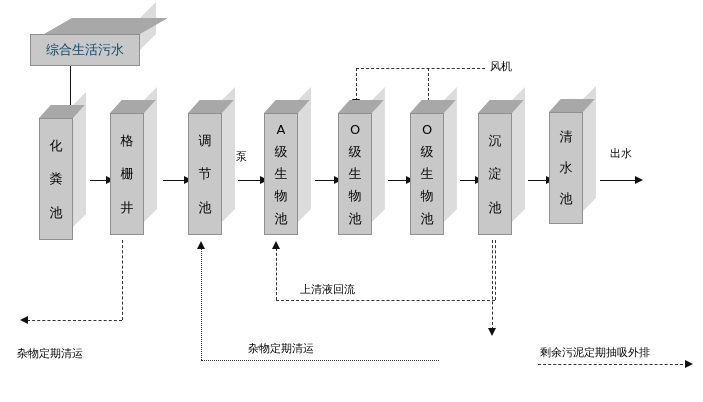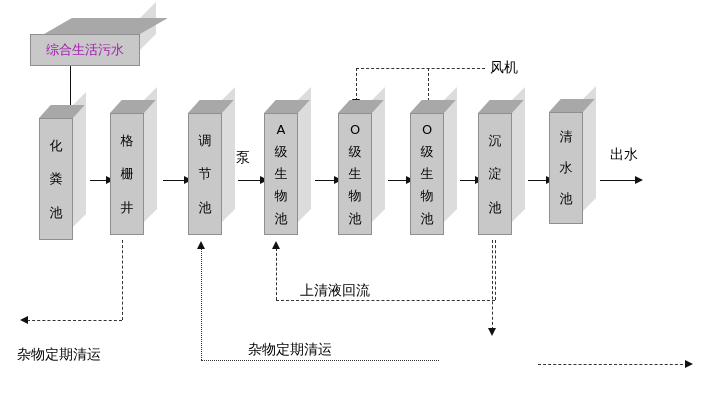--- a/index.html
+++ b/index.html
@@ -55,26 +55,26 @@
     letter-spacing: 0;
   }
   
   .flatbox .face-front {
     flex-direction: row;
     justify-content: center;
     align-items: center;
   }
   .flatbox .label-h {
     font-size: 13px;
-    color: #a21caf;
+    color: #0c4a6e;
   }
   
   .txt {
     position: absolute;
-    font-size: 14px;
+    font-size: 11px;
     color: #000;
     white-space: nowrap;
   }
   
   .seg {
     position: absolute;
     background: transparent;
   }
   .seg.solid-h { border-top: 1.6px solid #111; }
   .seg.solid-v { border-left: 1.6px solid #111; }
@@ -281,14 +281,15 @@
   <div class="seg dot-h" style="left:201px; top:360px; width:238px;"></div>
   <div class="seg dot-v" style="left:201px; top:248px; height:112px;"></div>
   <div class="arrow up" style="left:196.5px; top:241px;"></div>
   <div class="txt" style="left:248px; top:341px;">杂物定期清运</div>
 
   <div class="seg dash-v" style="left:492px; top:240px; height:90px;"></div>
   <div class="arrow down" style="left:487.5px; top:328px;"></div>
 
   <div class="seg dash-h" style="left:538px; top:364px; width:150px;"></div>
   <div class="arrow right" style="left:685px; top:359.5px;"></div>
+  <div class="txt" style="left:540px; top:345px;">剩余污泥定期抽吸外排</div>
 
 </div>
 
 </body></html>

